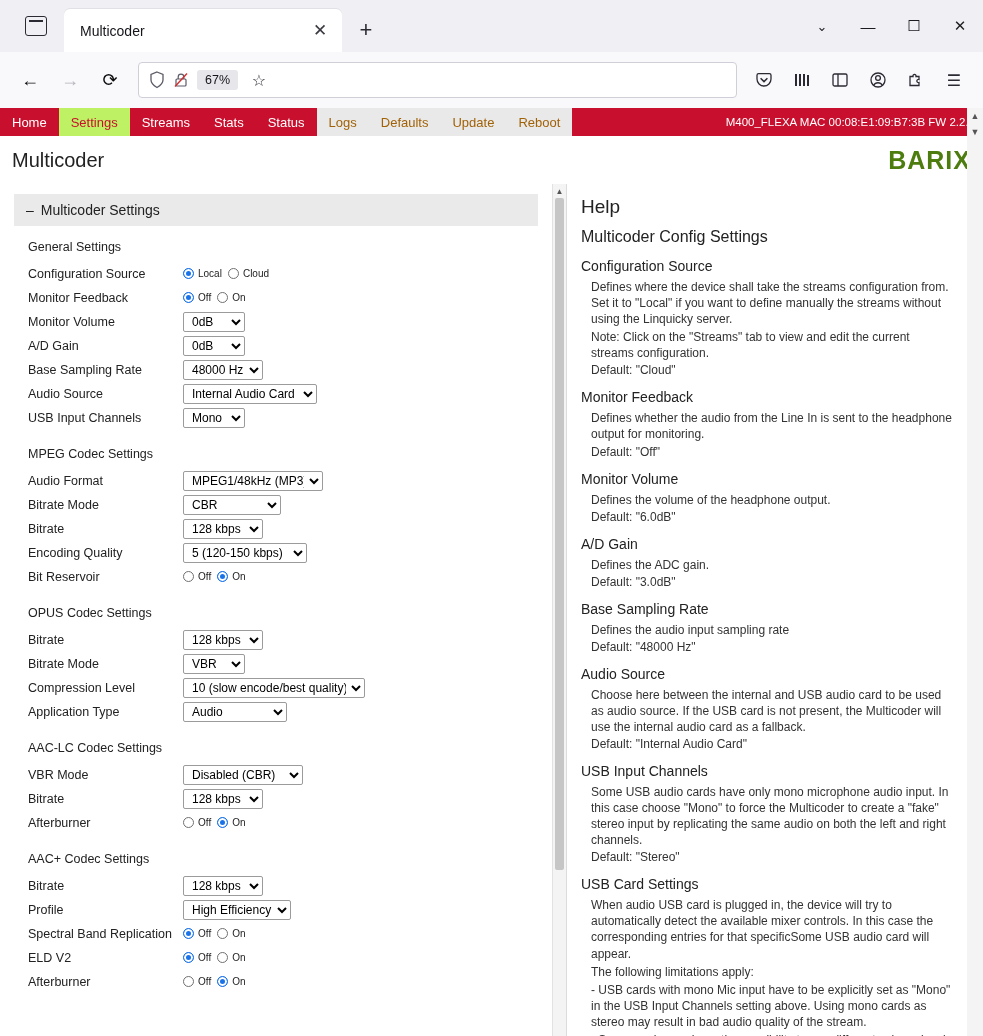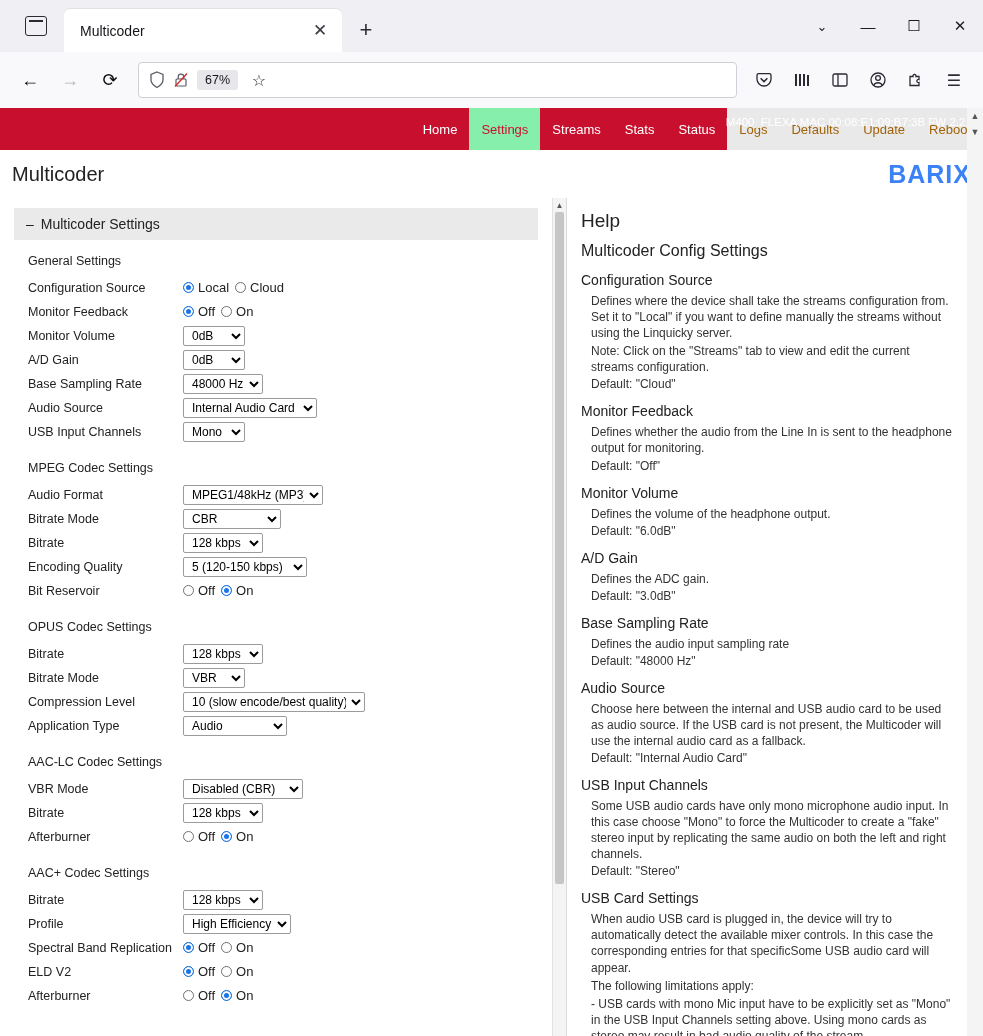--- a/index.html
+++ b/index.html
@@ -45,29 +45,29 @@
   .url-text { flex:1; font-size:14.5px; color:#15141a; white-space:nowrap; overflow:hidden; }
   .url-text .host { color:#15141a; }
   .url-text .path { color:#5b5b66; }
   .zoom-pill { background:#e6e6eb; border-radius:3px; font-size:12.5px; padding:3px 8px; color:#15141a; }
   .star { width:26px; height:26px; display:flex; align-items:center; justify-content:center; color:#2b2a33; font-size:16px; }
   .tool-btn { width:34px; height:34px; display:flex; align-items:center; justify-content:center; color:#2b2a33; font-size:16px; }
 
   
   .page { flex:1; background:#ffffff; position:relative; overflow:hidden; }
 
-  .menubar { height:42px; background:#c8102e; display:flex; align-items:stretch; position:relative;justify-content:flex-end; }
+  .menubar { height:28px; background:#c8102e; display:flex; align-items:stretch; position:relative; }
   .menu-item { padding:0 12px; display:flex; align-items:center; color:#ffffff; font-size:13px; }
-  .menu-item.active { background:#86efac; color:#c8102e; }
+  .menu-item.active { background:#bef264; color:#c8102e; }
   .menu-item.plain { background:#e9e9e9; color:#a16207; }
   .dev-info { position:absolute; right:8px; top:0; height:28px; display:flex; align-items:center; color:#ffffff; font-size:11.5px; }
 
   .titlerow { height:48px; display:flex; align-items:center; justify-content:space-between; padding:0 12px; }
   .pagetitle { font-size:20px; color:#222; }
-  .brand { font-size:25px; font-weight:bold; letter-spacing:1px; color:#3b82f6; font-family:"Liberation Sans", sans-serif; }
+  .brand { font-size:25px; font-weight:bold; letter-spacing:1px; color:#4d7c0f; font-family:"Liberation Sans", sans-serif; }
 
   .body-split { display:flex; height:calc(100% - 28px - 48px); }
   .left-pane { width:566px; position:relative; overflow:hidden; }
   .left-scroll { position:absolute; inset:0 14px 0 0; overflow:hidden; }
 
   .section-header {
     margin:10px 14px 0 14px; background:#eaeaea; height:32px; display:flex; align-items:center;
     padding:0 12px; font-size:14px; color:#222;
   }
   .section-header .minus { margin-right:7px; }
@@ -78,21 +78,21 @@
   .row { display:flex; align-items:center; height:23px; margin-bottom:1px; }
   .row .lbl { width:155px; font-size:12.5px; color:#222; }
   .row .ctl { display:flex; align-items:center; gap:6px; }
 
   select {
     font-family:"Liberation Sans", sans-serif; font-size:12px; height:20px;
     border:1px solid #9b9b9b; border-radius:2px; background:#ffffff; color:#000;
     padding:0 2px 0 4px;
   }
   .radio-group { display:flex; align-items:center; gap:14px; }
-  .radio { display:flex; align-items:center; gap:4px; font-size:13px; color:#222; }
+  .radio { display:flex; align-items:center; gap:4px; font-size:10px; color:#222; }
   .rdot { width:11px; height:11px; border-radius:50%; border:1px solid #707070; background:#fff; display:inline-block; position:relative; }
   .rdot.on { border-color:#1a73e8; background:#1a73e8; box-shadow: inset 0 0 0 2px #ffffff; }
 
   
   .lsb { position:absolute; right:0; top:0; bottom:0; width:14px; background:#f4f4f4; border-left:1px solid #e2e2e2; }
   .lsb .arrow { height:14px; display:flex; align-items:center; justify-content:center; font-size:8px; color:#555; }
   .lsb .thumb { position:absolute; left:2px; right:2px; top:14px; height:672px; background:#c6c6c6; border-radius:2px; }
 
   
   .right-pane { flex:1; position:relative; background:#ffffff; border-left:1px solid #dcdcdc; }

